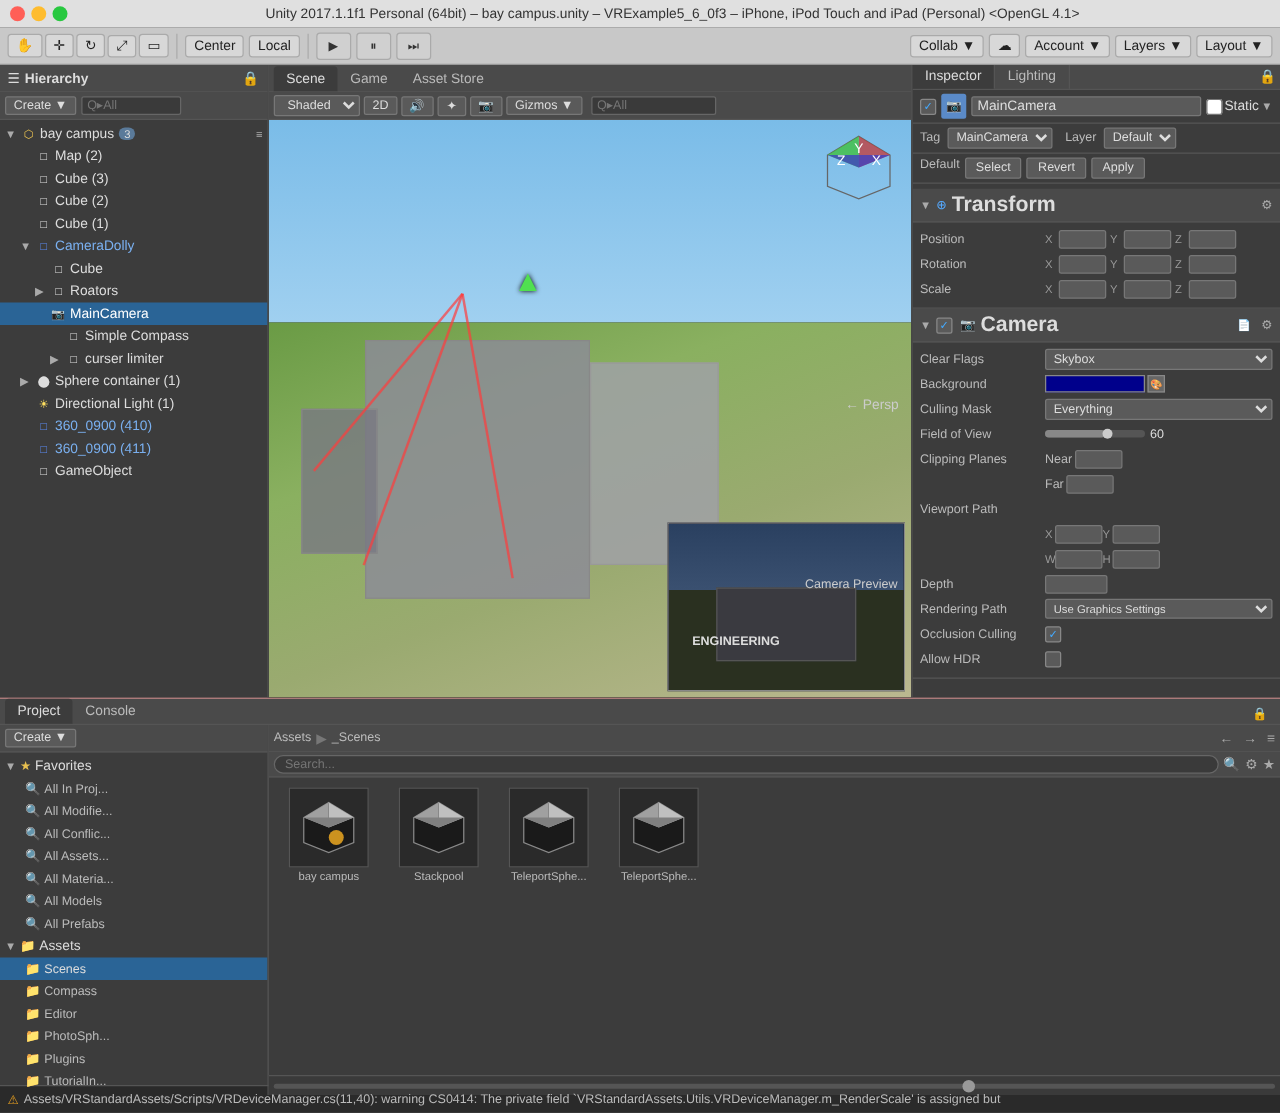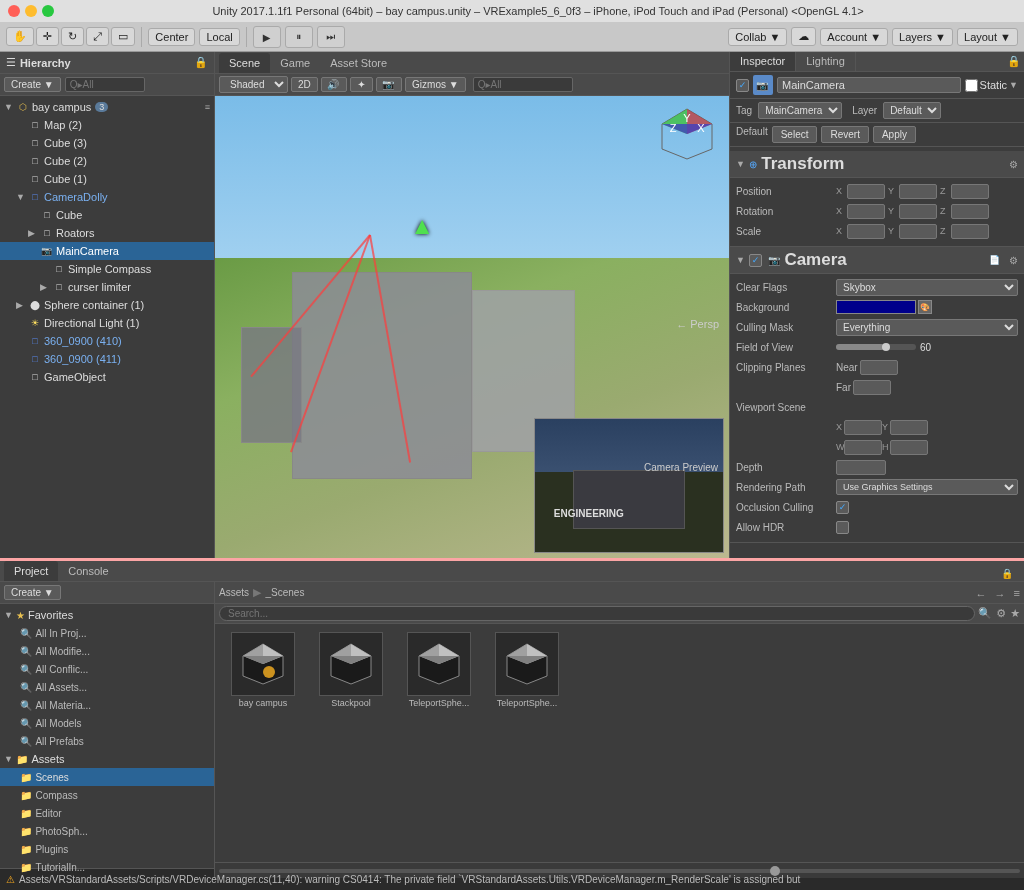--- a/index.html
+++ b/index.html
@@ -73,21 +73,21 @@
 
     .prop-row { display: flex; align-items: center; margin-bottom: 2px; min-height: 18px; }
     .prop-label { color: #bbb; font-size: 10px; min-width: 100px; flex-shrink: 0; }
     .prop-select { background: #5a5a5a; border: 1px solid #777; border-radius: 2px; color: #ddd; font-size: 10px; padding: 1px 2px; width: 100%; }
 
     .xyz-group { display: flex; gap: 3px; align-items: center; }
     .xyz-label { color: #999; font-size: 9px; width: 8px; }
     .xyz-input { background: #5a5a5a; border: 1px solid #777; border-radius: 2px; color: #ddd; font-size: 10px; padding: 1px 3px; width: 38px; }
 
     
-    .bottom-panel { height: 310px; background: #3c3c3c; border-top: 3px solid #fca5a5; display: flex; flex-direction: column; }
+    .bottom-panel { height: 310px; background: #3c3c3c; border-top: 1px solid #fca5a5; display: flex; flex-direction: column; }
     .bottom-tabs { background: #4a4a4a; height: 22px; display: flex; align-items: flex-end; padding: 0 4px; border-bottom: 1px solid #555; }
 
     
     .project-panel { width: 215px; border-right: 1px solid #555; display: flex; flex-direction: column; }
     .project-toolbar { background: #4a4a4a; height: 22px; display: flex; align-items: center; padding: 0 4px; border-bottom: 1px solid #555; }
     .project-tree { flex: 1; overflow-y: auto; padding: 2px 0; }
     .project-tree-item { display: flex; align-items: center; padding: 1px 4px; cursor: pointer; height: 18px; }
     .project-tree-item.selected { background: #2a6496; }
     .folder-icon { color: #e8c050; font-size: 10px; margin-right: 3px; }
     .folder-icon-blue { color: #5a8ac8; font-size: 10px; margin-right: 3px; }
@@ -482,21 +482,21 @@
         <span class="prop-label">Clipping Planes</span>
         <span style="color:#bbb;font-size:10px;margin-right:2px;">Near</span>
         <input class="xyz-input" type="text" style="">
       </div>
       <div class="prop-row">
         <span class="prop-label"></span>
         <span style="color:#bbb;font-size:10px;margin-right:2px;">Far</span>
         <input class="xyz-input" type="text" style="">
       </div>
       <div class="prop-row">
-        <span class="prop-label">Viewport Scene</span>
+        <span class="prop-label">Viewport Path</span>
       </div>
       <div class="prop-row">
         <span class="prop-label"></span>
         <span class="xyz-label">X</span>
         <input class="xyz-input" type="text" style="">
         <span class="xyz-label">Y</span>
         <input class="xyz-input" type="text" style="">
       </div>
       <div class="prop-row">
         <span class="prop-label"></span>

